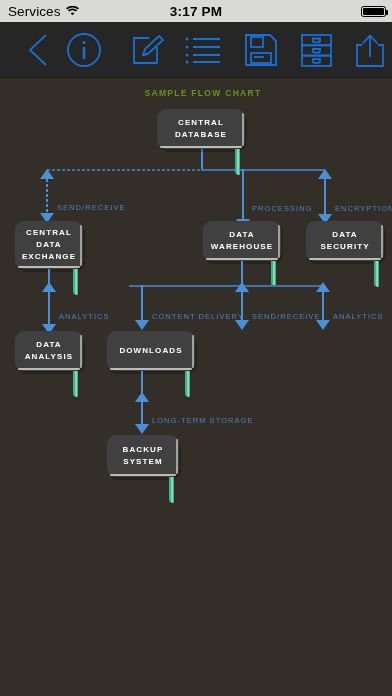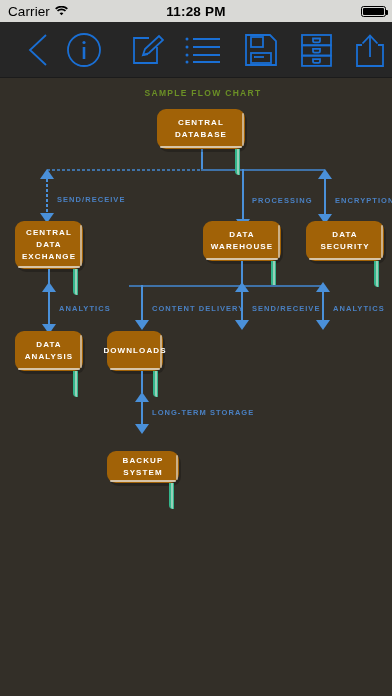--- a/index.html
+++ b/index.html
@@ -46,21 +46,21 @@
   .canvas { position:absolute; top:79px; left:7px; width:392px; height:617px; overflow:hidden; }
   .chart-title {
     position:absolute; top:9px; left:0; width:392px; text-align:center;
     color:#6b8f26; font-size:8.5px; font-weight:700;
     letter-spacing:1.3px; text-transform:uppercase;
   }
 
   
   .node {
     position:absolute;
-    background:#a16207;
+    background:#404040;
     border-radius:9px;
     color:#fff;
     display:flex; align-items:center; justify-content:center;
     text-align:center;
     font-size:8px; font-weight:700; letter-spacing:1.1px;
     text-transform:uppercase; line-height:1.5;
     padding:3px 5px;
     cursor:pointer;
     box-shadow: 2px 3px 0 rgba(0,0,0,.22);
   }
@@ -94,41 +94,41 @@
             background-size:2px 5px; background-repeat:repeat-y; }
   .dothline{ position:absolute; height:2px;
             background-image:linear-gradient(to right,#3f72a8 60%, rgba(0,0,0,0) 0%);
             background-size:5px 2px; background-repeat:repeat-x; }
   .arr { position:absolute; width:0; height:0; }
   .arr.down { border-left:7px solid transparent; border-right:7px solid transparent; border-top:10px solid #4a90d9; }
   .arr.up   { border-left:7px solid transparent; border-right:7px solid transparent; border-bottom:10px solid #4a90d9; }
 
   .edge-label {
     position:absolute; color:#4a80c2;
-    font-size:7.5px; font-weight:700; letter-spacing:1.05px;
-    text-transform:uppercase; white-space:nowrap;
+    font-size:7.5px; font-weight:400; letter-spacing:1.05px;
+    text-transform:uppercase; white-space:nowrap;margin-top:8px;
   }
 </style>
 </head>
 <body>
 
 <div id="app">
 
   <div class="statusbar">
     <div class="sb-left">
-      <span class="sb-carrier">Carrier</span>
+      <span class="sb-carrier">Services</span>
       <span>
         <svg width="13" height="10" viewBox="0 0 13 10">
           <path d="M6.5 9.3 4.6 7.2a2.9 2.9 0 0 1 3.8 0z" fill="#000"></path>
           <path d="M1.9 4.3a6.9 6.9 0 0 1 9.2 0l-1.2 1.3a5.2 5.2 0 0 0-6.8 0z" fill="#000"></path>
           <path d="M.1 2.2a9.6 9.6 0 0 1 12.8 0L11.7 3.5a7.9 7.9 0 0 0-10.4 0z" fill="#000"></path>
         </svg>
       </span>
     </div>
-    <div class="sb-center">11:28 PM</div>
+    <div class="sb-center">3:17 PM</div>
     <div class="sb-right">
       <span class="batt">
         <span class="batt-fill"></span>
           <span class="batt-cap"></span>
       </span>
     </div>
   </div>
 
   <div class="toolbar">
 
@@ -289,36 +289,36 @@
     <div class="edge-label" style="left:326px; top:225px;">Analytics</div>
 
     <div class="node" style="left:8px; top:252px; width:68px; height:40px;">
       <span class="node-label">Data
 Analysis</span>
       <span class="gloss"></span>
         <span class="gloss-r"></span>
         <span class="tail"></span>
     </div>
 
-    <div class="node" style="left:100px; top:252px; width:56px; height:40px;">
+    <div class="node" style="left:100px; top:252px; width:88px; height:40px;">
       <span class="node-label">Downloads</span>
       <span class="gloss"></span>
         <span class="gloss-r"></span>
         <span class="tail"></span>
     </div>
 
 
 
     <div class="vline" style="left:134px; top:292px; height:22px;"></div>
     <div class="arr up" style="left:128px; top:313px;"></div>
     <div class="vline" style="left:134px; top:322px; height:26px;"></div>
     <div class="arr down" style="left:128px; top:345px;"></div>
     <div class="edge-label" style="left:145px; top:329px;">Long-term Storage</div>
 
-    <div class="node" style="left:100px; top:356px; width:72px; height:32px;margin-top:16px;">
+    <div class="node" style="left:100px; top:356px; width:72px; height:42px;">
       <span class="node-label">Backup
 System</span>
       <span class="gloss"></span>
         <span class="gloss-r"></span>
         <span class="tail"></span>
     </div>
 
   </div>
 </div>
 

